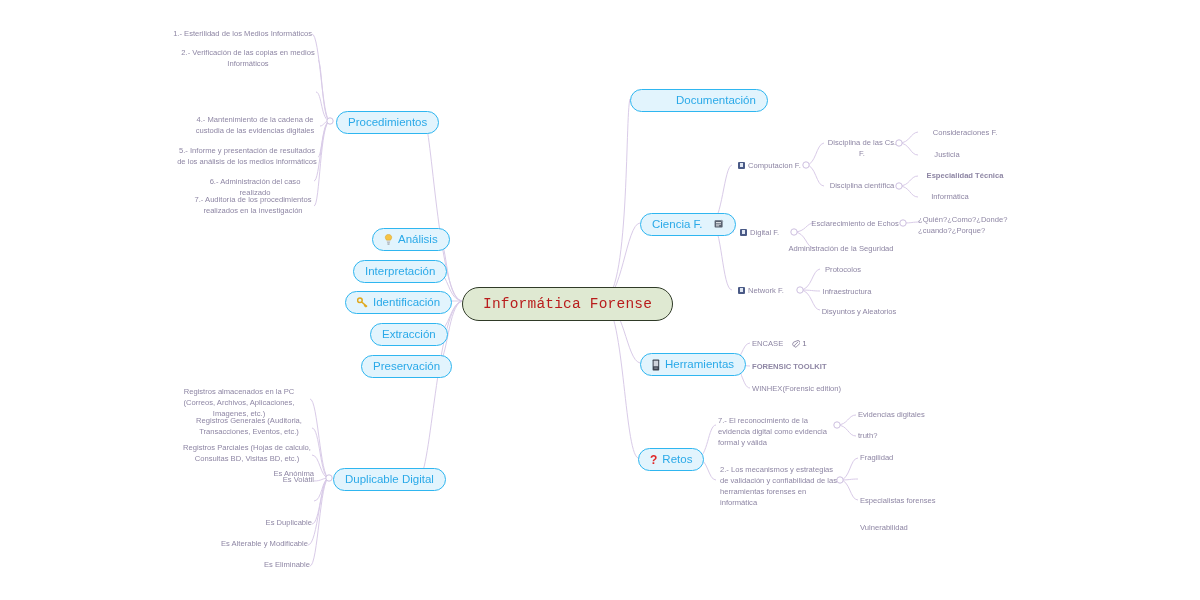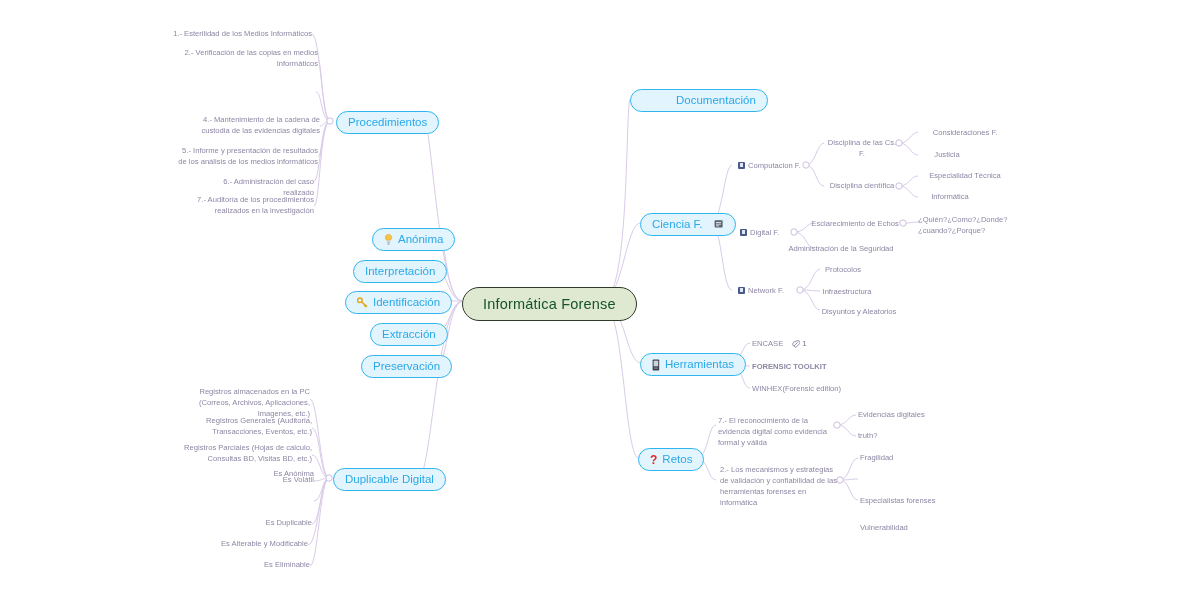--- a/index.html
+++ b/index.html
@@ -18,24 +18,25 @@
   .node{
     position:absolute;
     box-sizing:border-box;
     white-space:nowrap;
   }
   
   .root{
     background:#dfe9d2;
     border:1.6px solid #2f3a27;
     border-radius:18px;
-    color:#14532d;
+    color:#b91c1c;
     font-size:14.5px;
     padding:8px 20px;
     letter-spacing:.2px;
+    font-family:Liberation Mono, monospace;
   }
   
   .pill{
     background:#e2f4fd;
     border:1.7px solid #2fb6f0;
     border-radius:13px;
     color:#2aa9e8;
     font-size:11.5px;
     padding:4.5px 11px;
     display:flex;
@@ -46,21 +47,21 @@
   
   .leaf{
     color:#8e86a4;
     font-size:7.6px;
     line-height:1.45;
     white-space:normal;
     display:flex;
     align-items:center;
     gap:3px;
   }
-  .leaf.r{justify-content:flex-end;text-align:right;}
+  .leaf.r{justify-content:flex-end;text-align:center;}
   .leaf.l{justify-content:flex-start;text-align:left;}
   .leaf.c{justify-content:center;text-align:center;}
 
   
   .ic{display:inline-block;flex:none;}
   .ic-bulb{width:9px;height:11px;}
   .ic-key{width:11px;height:11px;}
   .ic-note{width:10px;height:10px;}
   .ic-book{width:8px;height:12px;}
   .ic-q{color:#e02626;font-weight:bold;font-size:12px;line-height:1;}
@@ -173,21 +174,21 @@
     <span>Procedimientos</span>
   </div>
 
   <div class="node pill" style="left:372px;top:228px;">
     <svg class="ic ic-bulb" viewBox="0 0 9 11">
       <path d="M4.5 0.4c-2 0-3.2 1.4-3.2 3 0 1.3 .9 2 1.3 2.8h3.8c.4-.8 1.3-1.5 1.3-2.8 0-1.6-1.2-3-3.2-3z" fill="#f6c344" stroke="#d79c1b" stroke-width=".5"></path>
       <rect x="2.8" y="6.7" width="3.4" height="1.1" fill="#c9cdd2"></rect>
       <rect x="3.1" y="8.2" width="2.8" height="1" fill="#aeb3ba"></rect>
       <rect x="3.5" y="9.6" width="2" height="1" fill="#8d939b"></rect>
     </svg>
-    <span>Anónima</span>
+    <span>Análisis</span>
   </div>
 
   <div class="node pill" style="left:353px;top:260px;">
     <span>Interpretación</span>
   </div>
 
   <div class="node pill" style="left:345px;top:291px;">
     <svg class="ic ic-key" viewBox="0 0 11 11">
       <circle cx="2.9" cy="3.2" r="2.3" fill="none" stroke="#e0a81e" stroke-width="1.5"></circle>
       <path d="M4.4 4.7 L10 9.6" stroke="#e0a81e" stroke-width="1.5" fill="none"></path>
@@ -265,21 +266,21 @@
   <div class="node leaf l" style="left:738px;top:285px;width:70px;">
     <span class="ic-flag"></span>
     <span>Network F.</span>
   </div>
 
   <div class="node leaf c" style="left:826px;top:137px;width:72px;">Disciplina de las Cs. F.</div>
   <div class="node leaf c" style="left:826px;top:180px;width:72px;">Disciplina científica</div>
 
   <div class="node leaf c" style="left:920px;top:127px;width:90px;">Consideraciones F.</div>
   <div class="node leaf c" style="left:920px;top:149px;width:54px;">Justicia</div>
-  <div class="node leaf c" style="left:920px;top:170px;width:90px;">Especialidad Técnica</div>
+  <div class="node leaf c" style="left:920px;top:170px;width:90px;font-weight:bold;">Especialidad Técnica</div>
   <div class="node leaf c" style="left:920px;top:191px;width:60px;">Informática</div>
 
   <div class="node leaf c" style="left:806px;top:218px;width:98px;">Esclarecimiento de Echos</div>
   <div class="node leaf c" style="left:778px;top:243px;width:126px;">Administración de la Seguridad</div>
   <div class="node leaf l" style="left:918px;top:214px;width:112px;">¿Quién?¿Como?¿Donde?¿cuando?¿Porque?</div>
 
   <div class="node leaf c" style="left:812px;top:264px;width:62px;">Protocolos</div>
   <div class="node leaf c" style="left:812px;top:286px;width:70px;">Infraestructura</div>
   <div class="node leaf c" style="left:812px;top:306px;width:94px;">Disyuntos y Aleatorios</div>
 

